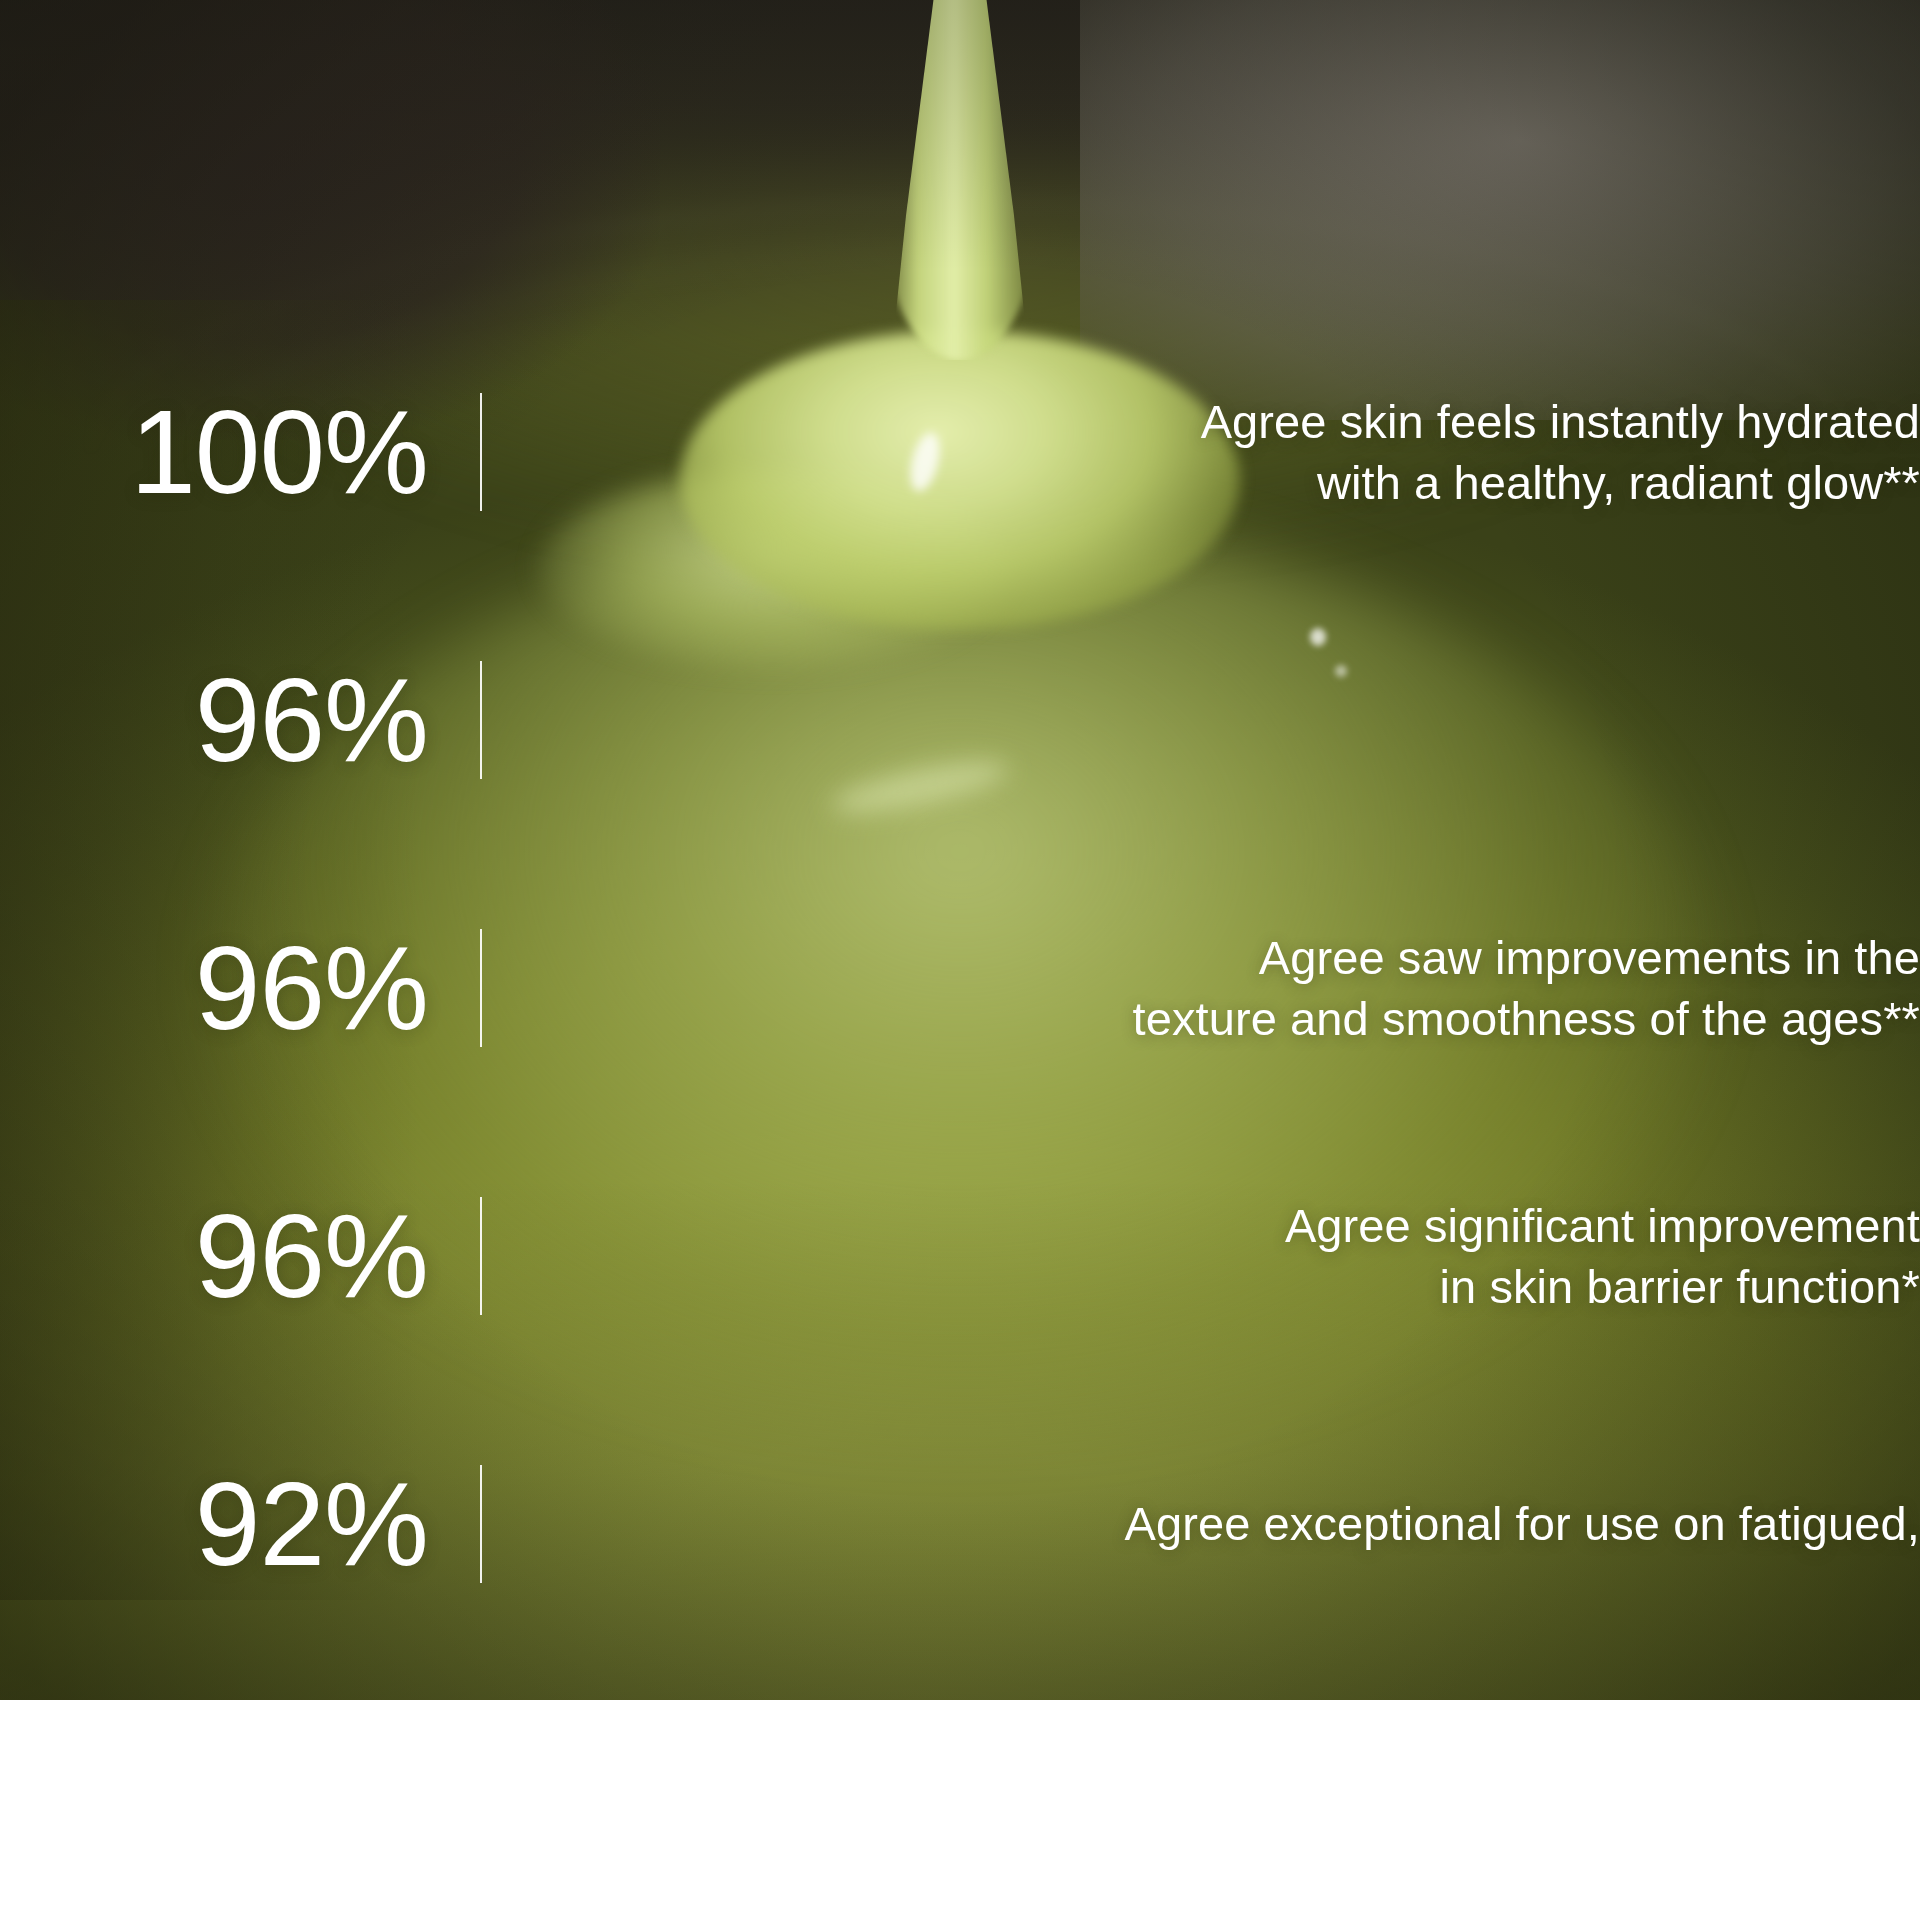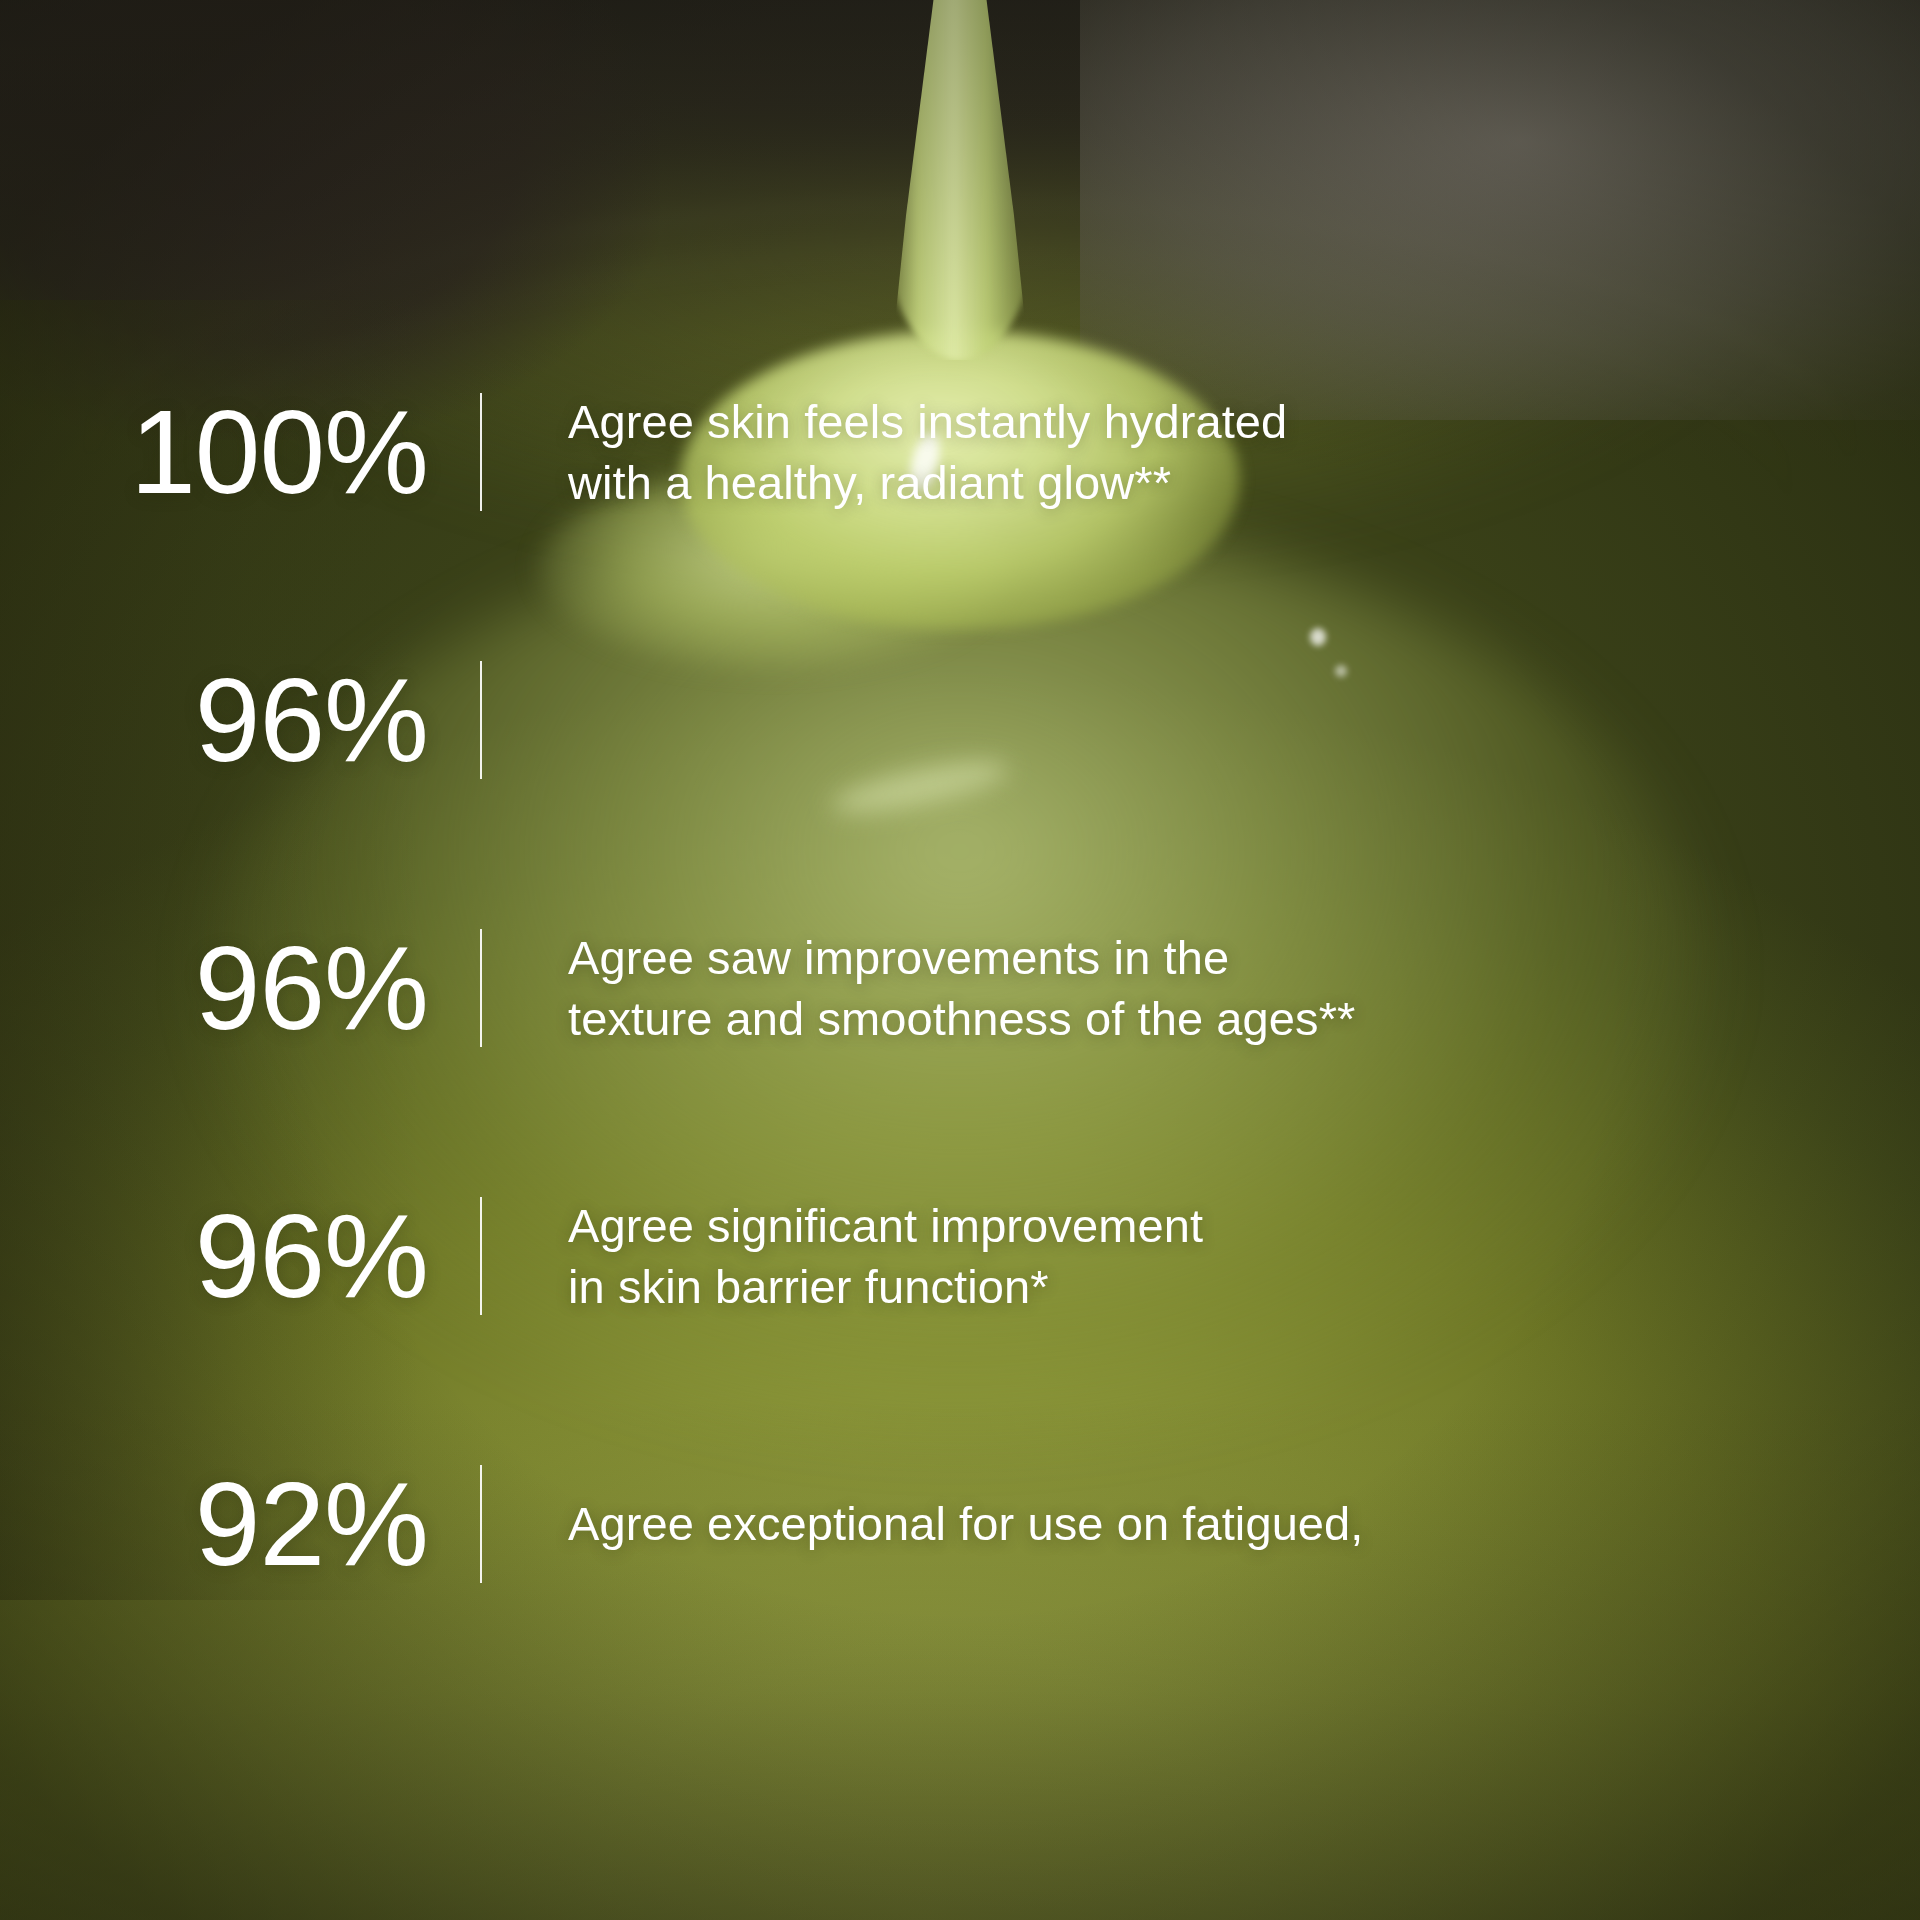--- a/index.html
+++ b/index.html
@@ -6,21 +6,21 @@
 
   html,body{
     width:1920px; height:1920px;
     overflow:hidden;
     font-family:"Liberation Sans", sans-serif;
   }
 
   
   .stage{
     position:relative;
-    width:1920px; height:1920px;
+    width:1920px; height:1700px;
     background:#737373;
     overflow:hidden;
   }
 
   .bg{ position:absolute; inset:0; }
 
   
   .bg-base{
     position:absolute; inset:0;
     background:
@@ -182,21 +182,21 @@
   .stat-text{
     flex:1 1 auto;
     padding-left:86px;
     color:#ffffff;
     font-size:47px;
     line-height:1.30;
     font-weight:400;
     letter-spacing:.1px;
     text-shadow:0 2px 14px rgba(40,44,12,.35);
   }
-  .stat-text .ln{ display:block; white-space:nowrap; }
+  .stat-text .ln{ display:block; white-space:nowrap;text-align:right; }
 
   .footnote{
     position:absolute;
     left:0; top:1818px; width:1920px;
     text-align:center;
     color:#ffffff;
     font-size:40px;
     line-height:1.2;
     font-weight:400;
     letter-spacing:.2px;

